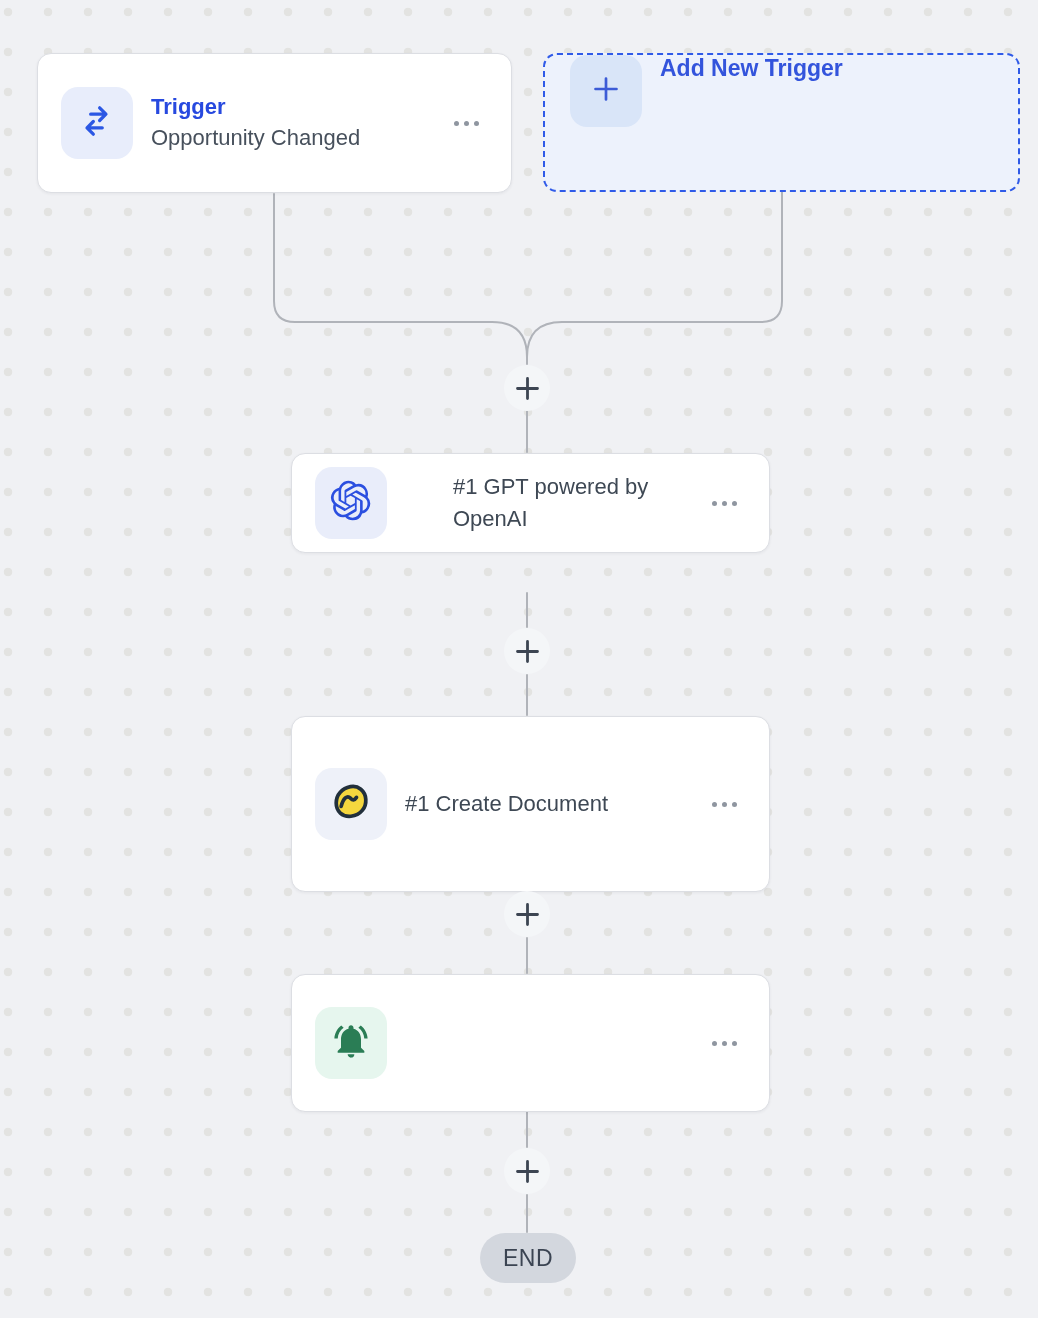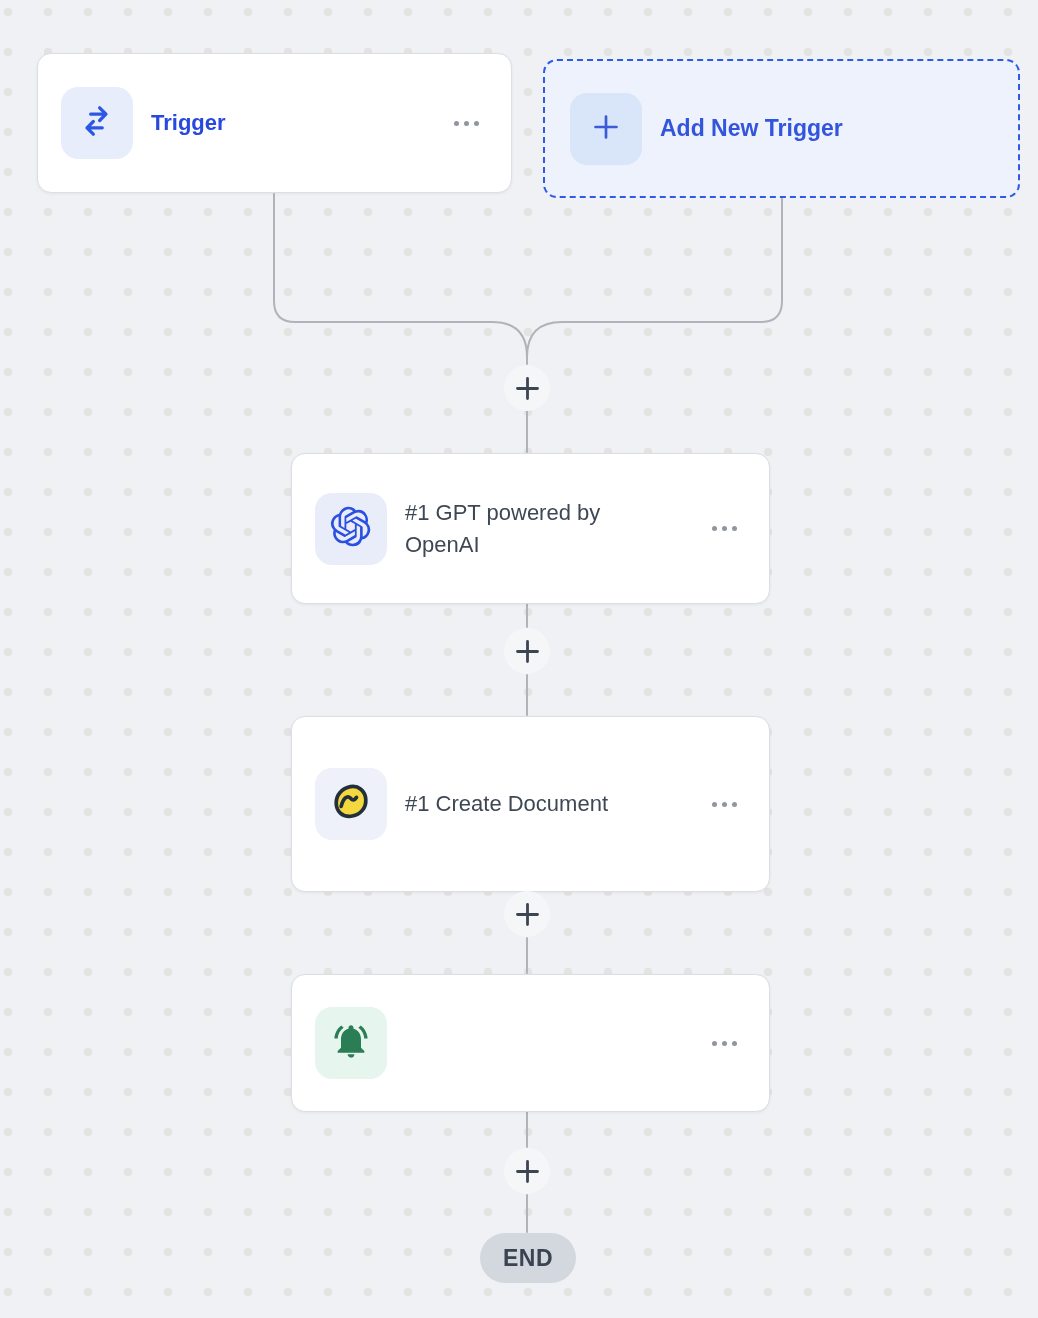--- a/index.html
+++ b/index.html
@@ -22,31 +22,31 @@
     position:absolute; z-index:2;
     background:#ffffff;
     border:1.5px solid #dcdee3;
     border-radius:14px;
     box-shadow:0 1px 3px rgba(30,38,55,0.06);
     display:flex; align-items:center;
     padding:0 30px 0 23px;
     cursor:pointer;
   }
   .trigger-card { left:37px; top:53px; width:475px; height:140px; }
-  .node-card-1  { left:291px; top:453px; width:479px; height:151px; }
+  .node-card-1  { left:291px; top:453px; width:479px; height:100px;gap:48px; }
   .node-card-2  { left:291px; top:716px; width:479px; height:176px; }
   .node-card-3  { left:291px; top:974px; width:479px; height:138px; }
 
   .add-card {
     position:absolute; z-index:2;
-    left:543px; top:59px; width:477px; height:139px;
+    left:543px; top:53px; width:477px; height:139px;
     background:#edf2fc;
     border:2px dashed #2f5ae8;
     border-radius:14px;
-    display:flex; align-items:center;
+    display:flex; align-items:flex-start;
     padding:0 24px 0 25px;
     cursor:pointer;
   }
 
   .icon-tile {
     width:72px; height:72px; border-radius:17px;
     display:flex; align-items:center; justify-content:center;
     flex:0 0 auto;
   }
   .tile-blue   { background:#e8edfb; }
@@ -78,21 +78,21 @@
   .plus-1 { left:504px; top:365px; }
   .plus-2 { left:504px; top:628px; }
   .plus-3 { left:504px; top:891px; }
   .plus-4 { left:504px; top:1148px; }
 
   .end-pill {
     position:absolute; z-index:2;
     left:480px; top:1233px; width:96px; height:50px;
     background:#d3d7de; border-radius:25px;
     display:flex; align-items:center; justify-content:center;
-    font-size:23px; font-weight:700; letter-spacing:0.5px; color:#3b4452;
+    font-size:23px; font-weight:400; letter-spacing:0.5px; color:#3b4452;
   }
 </style>
 </head>
 <body>
 
 <div class="canvas">
 
   <svg class="connector-layer" width="1038" height="1318" viewBox="0 0 1038 1318">
     <g fill="none" stroke="#b0b3b9" stroke-width="2" stroke-linecap="round">
       <path d="M274 194 V301 Q274 322 295 322 H492 Q527 322 527 357 V364"></path>
@@ -111,20 +111,21 @@
     <div class="icon-tile tile-blue">
       <span>
         <svg width="40" height="40" viewBox="0 0 38 38" fill="none">
           <path d="M14 12.5h13.5 M28.5 12.5l-6-6 M28.5 12.5l-6 6" stroke="#2b57e4" stroke-width="3.1" stroke-linecap="round" stroke-linejoin="round" transform="translate(-1,0)"></path>
           <path d="M24 25.5H10.5 M9.5 25.5l6-6 M9.5 25.5l6 6" stroke="#2b57e4" stroke-width="3.1" stroke-linecap="round" stroke-linejoin="round"></path>
         </svg>
       </span>
     </div>
     <div class="text-col">
       <div class="trigger-title">Trigger</div>
+      <div class="trigger-sub">Opportunity Changed</div>
     </div>
     <button class="menu-btn">
       <span class="dot"></span>
       <span class="dot"></span>
       <span class="dot"></span>
     </button>
   </div>
 
   <div class="add-card">
     <div class="icon-tile tile-addblue">

